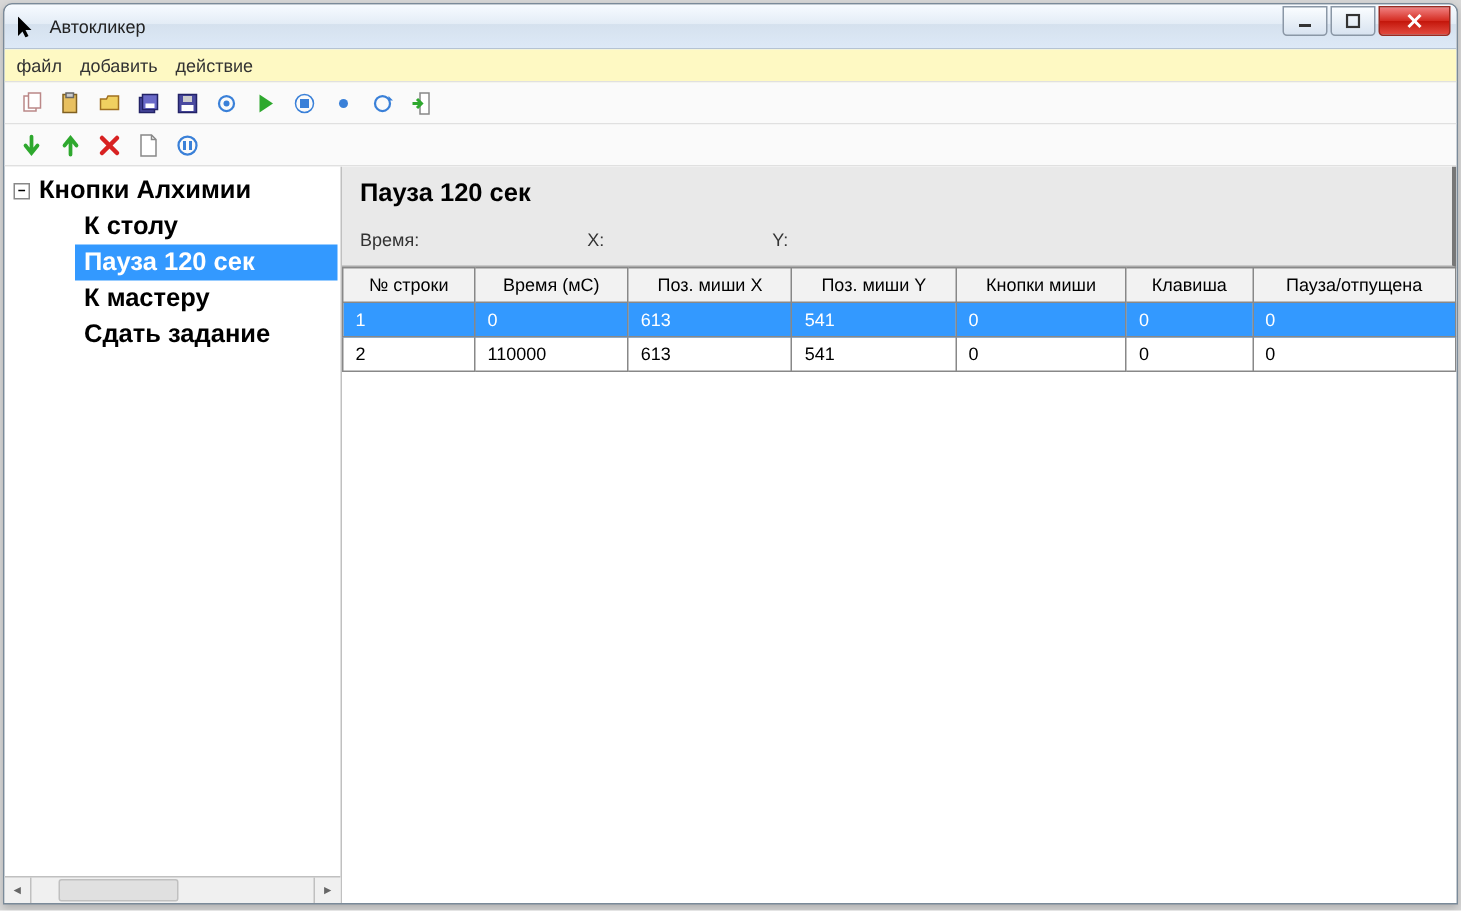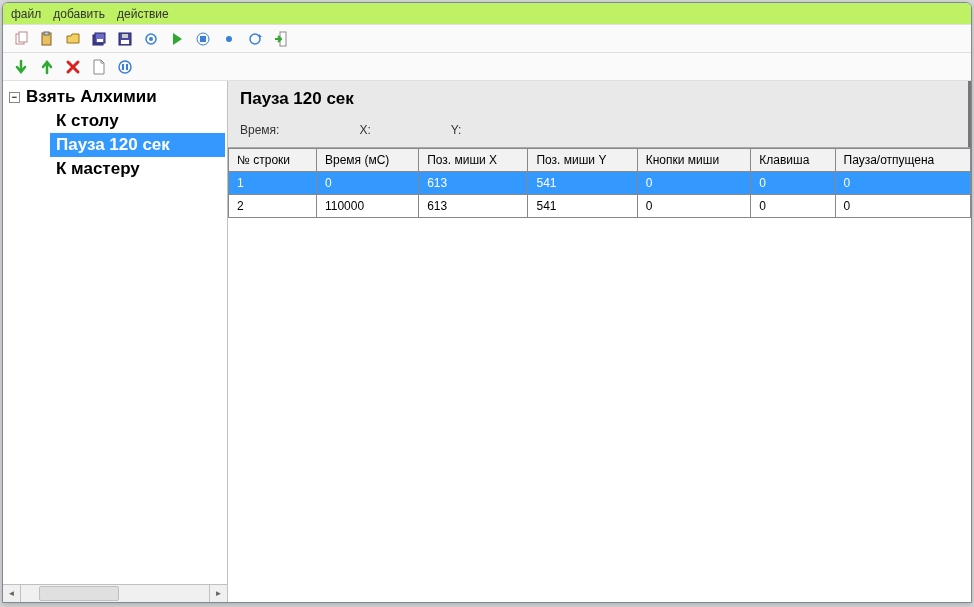--- a/index.html
+++ b/index.html
@@ -52,21 +52,21 @@
   background: linear-gradient(to bottom,#f08080,#d42a1f 50%,#c4160b 51%,#e24a3f);
   color: #fff; border-color: #9a2a20;
   margin-right: 4px;
 }
 .menubar {
   height: 22px;
   display: flex;
   align-items: center;
   padding: 0 8px;
   border-bottom: 1px solid #e0e0e0;
-  background: #bef264;
+  background: #fef9c3;
   gap: 12px;
   font-size: 12px;
   color: #333;
 }
 .menubar div { cursor: default; }
 .toolbar {
   display: flex;
   align-items: center;
   gap: 6px;
   padding: 3px 8px;
@@ -148,54 +148,81 @@
   border-right: 3px solid #777;
 }
 .detail-title {
   font-family: Arial, sans-serif;
   font-size: 17px;
   font-weight: bold;
   margin-bottom: 14px;
 }
 .detail-meta {
   display: flex;
-  gap: 80px;
+  gap: 112px;
   font-size: 12px;
   color: #333;
   padding-bottom: 6px;
 }
 .grid {
   border-collapse: collapse;
   width: 100%;
 }
 .grid th, .grid td {
   border: 1px solid #888;
   text-align: left;
   padding: 4px 8px;
   font-size: 12px;
   height: 22px;
 }
 .grid th {
   background: #f2f2f2;
   font-weight: normal;
+  text-align: center;
 }
 .grid tr.selected td:first-child {
   background: #3399ff;
   color: #fff;
 }
 .grid tr.selected td {
   background: #3399ff;
   color: #fff;
 }
 </style>
 </head>
 <body>
 
 <div class="window">
 
+  <div class="titlebar">
+    <span class="app-icon">
+      <svg width="14" height="14" viewBox="0 0 14 14">
+          <polygon points="0,0 9,9 5,9 7,13 5,14 3,10 0,13" fill="#000"></polygon>
+        </svg>
+    </span>
+    <span class="title">Автокликер</span>
+    <div class="win-controls">
+      <div class="win-btn">
+        <svg width="10" height="10">
+            <rect x="1" y="7" width="8" height="2" fill="#333"></rect>
+          </svg>
+      </div>
+      <div class="win-btn">
+        <svg width="10" height="10">
+            <rect x="1" y="1" width="8" height="8" fill="none" stroke="#333" stroke-width="1.5"></rect>
+          </svg>
+      </div>
+      <div class="win-btn close">
+        <svg width="10" height="10">
+            <line x1="1" y1="1" x2="9" y2="9" stroke="#fff" stroke-width="2"></line>
+            <line x1="9" y1="1" x2="1" y2="9" stroke="#fff" stroke-width="2"></line>
+          </svg>
+      </div>
+    </div>
+  </div>
 
   <div class="menubar">
     <div>файл</div>
     <div>добавить</div>
     <div>действие</div>
   </div>
 
   <div class="toolbar">
     <div class="tbtn">
         <svg width="16" height="16">
@@ -295,26 +322,27 @@
         </svg>
       </div>
   </div>
 
   <div class="content">
 
     <div class="sidebar">
       <div class="tree">
         <div class="tree-root">
           <span class="expander">−</span>
-          <span>Взять Алхимии</span>
+          <span>Кнопки Алхимии</span>
         </div>
         <div class="tree-children" id="tree-children">
             <div class="tree-item">К столу</div>
             <div class="tree-item selected">Пауза 120 сек</div>
             <div class="tree-item">К мастеру</div>
+            <div class="tree-item">Сдать задание</div>
           </div>
       </div>
       <div class="sidebar-scroll">
         <div class="sb-btn">◄</div>
         <div class="sb-thumb"></div>
         <div class="sb-btn">►</div>
       </div>
     </div>
 
     <div class="detail">

